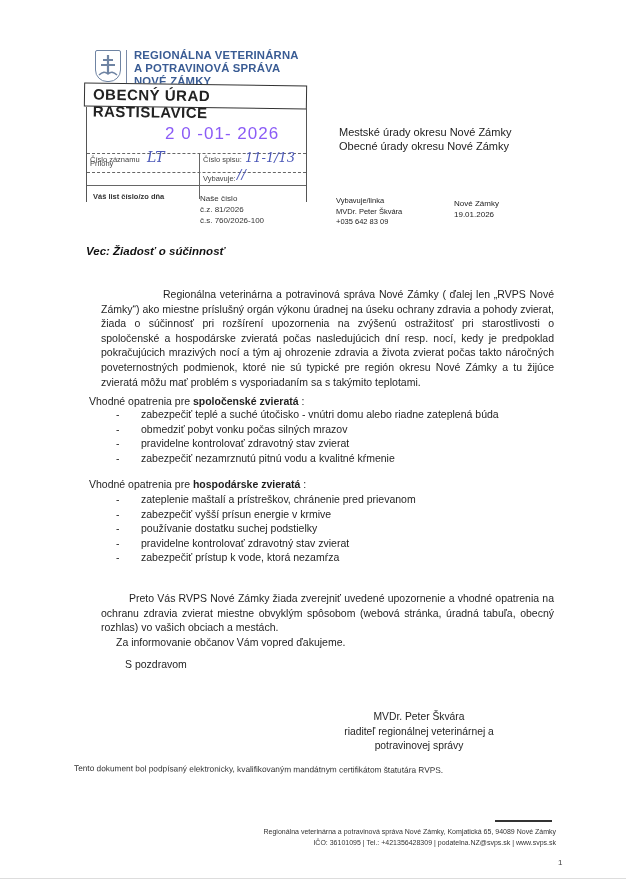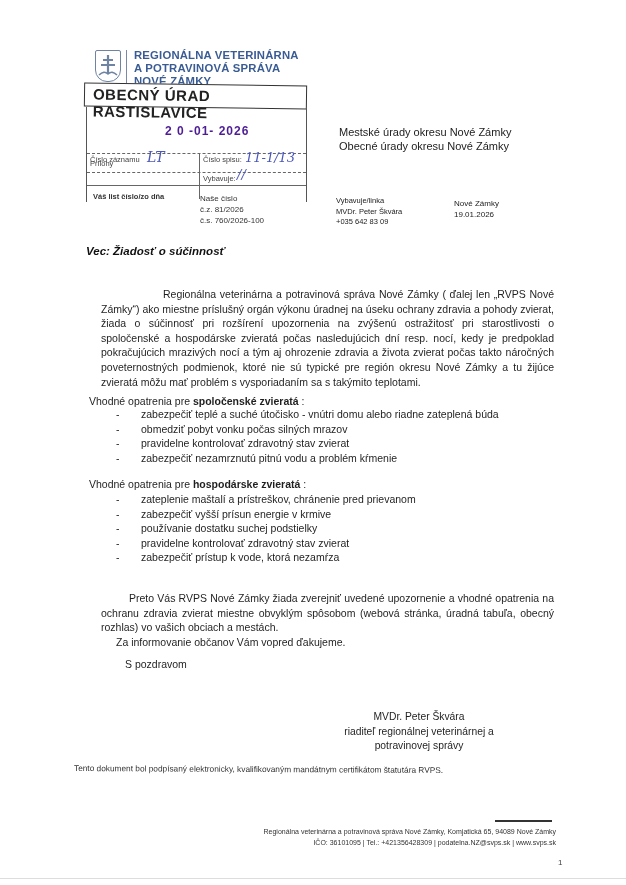--- a/index.html
+++ b/index.html
@@ -15,21 +15,21 @@
   .org-name { left: 134px; top: 49px; font-weight: bold; font-size: 11.3px; line-height: 13px;
               color: #3a5c94; letter-spacing: 0.2px; }
 
   
   .stamp { left: 84px; top: 84px; width: 222px; height: 118px; }
   .stamp-title-box { position: absolute; left: 0; top: 0; width: 221px; height: 22px; border: 1.4px solid #333;
                      transform: rotate(0.8deg); background: #fff; }
   .stamp-title { position: absolute; left: 8px; top: 2px; font-weight: bold; font-size: 15px; letter-spacing: 0.5px; color: #222; }
   .stamp-body { position: absolute; left: 2px; top: 23px; width: 219px; height: 95px;
                 border-left: 1.2px solid #555; border-right: 1.2px solid #555; }
-  .stamp-date { position: absolute; left: 78px; top: 17px; font-weight: bold; font-size: 12px; letter-spacing: 1px; color: #4c1d95; }
+  .stamp-date { position: absolute; left: 78px; top: 17px; font-weight: normal; font-size: 17px; letter-spacing: 1px; color: #8b5cf6; }
   .stamp-line { position: absolute; left: 0; height: 0; border-top: 1px dashed #666; }
   .stamp-cell-label { position: absolute; font-size: 7.5px; color: #444; }
   .hand { position: absolute; font-family: "DejaVu Serif", serif; font-style: italic; color: #4b58b8; }
   .stamp-vline { position: absolute; width: 0; border-left: 1px solid #666; }
 
   .vas-list { left: 93px; top: 192px; font-size: 7.5px; font-weight: bold; color: #333; }
   .nase { left: 200px; top: 193px; font-size: 8px; color: #333; line-height: 11px; }
 
   
   .recipient { left: 339px; top: 125px; font-size: 11px; line-height: 14px; color: #222; }
@@ -125,21 +125,21 @@
   <p class="first">Regionálna veterinárna a potravinová správa Nové Zámky ( ďalej len „RVPS Nové Zámky“) ako miestne príslušný orgán výkonu úradnej na úseku ochrany zdravia a pohody zvierat, žiada o súčinnosť pri rozšírení upozornenia na zvýšenú ostražitosť pri starostlivosti o spoločenské a hospodárske zvieratá počas nasledujúcich dní resp. nocí, kedy je predpoklad pokračujúcich mrazivých nocí a tým aj ohrozenie zdravia a života zvierat počas takto náročných poveternostných podmienok, ktoré nie sú typické pre región okresu Nové Zámky a tu žijúce zvieratá môžu mať problém s vysporiadaním sa s takýmito teplotami.</p>
 </div>
 
 <div class="abs section-head" style="top:395px;text-align:right;">
   <span>Vhodné opatrenia pre </span><b>spoločenské zvieratá</b><span> :</span>
 </div>
 <ul class="abs bullets" style="top:407px;">
   <li>zabezpečiť teplé a suché útočisko - vnútri domu alebo riadne zateplená búda</li>
   <li>obmedziť pobyt vonku počas silných mrazov</li>
   <li>pravidelne kontrolovať zdravotný stav zvierat</li>
-  <li>zabezpečiť nezamrznutú pitnú vodu a problém kŕmenie</li>
+  <li>zabezpečiť nezamrznutú pitnú vodu a kvalitné kŕmenie</li>
 </ul>
 
 <div class="abs section-head" style="top:478px;">
   <span>Vhodné opatrenia pre </span><b>hospodárske zvieratá</b><span> :</span>
 </div>
 <ul class="abs bullets" style="top:492px;">
   <li>zateplenie maštalí a prístreškov, chránenie pred prievanom</li>
   <li>zabezpečiť vyšší prísun energie v krmive</li>
   <li>používanie dostatku suchej podstielky</li>
   <li>pravidelne kontrolovať zdravotný stav zvierat</li>

